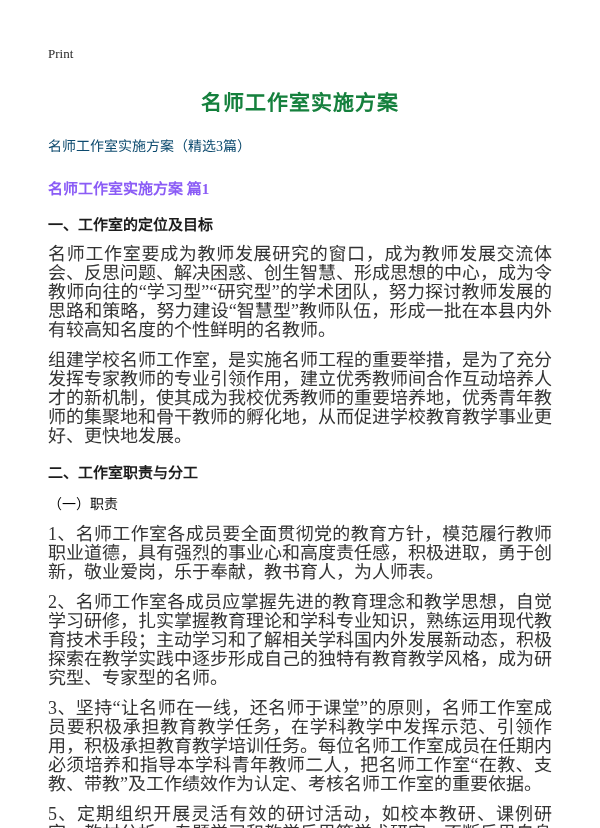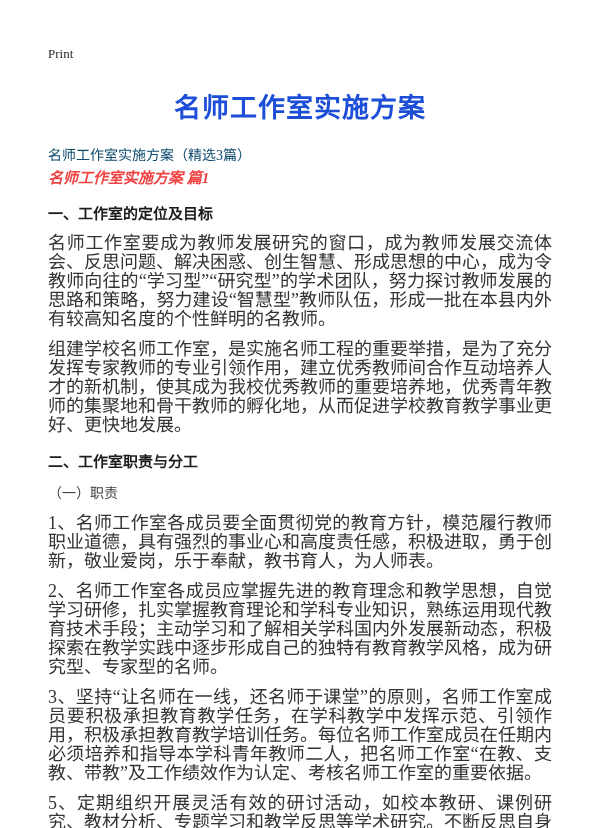--- a/index.html
+++ b/index.html
@@ -23,57 +23,56 @@
   }
   .print-link {
     font-size: 13px;
     color: #2b2b2b;
     cursor: pointer;
     display: inline-block;
   }
   .doc-title {
     margin: 24px 0 0 0;
     text-align: center;
-    font-size: 27px;
+    font-size: 21px;
     font-weight: bold;
-    color: #1d4ed8;
+    color: #15803d;
     letter-spacing: 1px;
   }
   .doc-subtitle {
     margin: 19px 0 0 0;
     font-size: 14px;
     font-weight: normal;
     color: #0c4a6e;
   }
   .article-heading {
-    margin: 2px 0 0 0;
+    margin: 22px 0 0 0;
     font-size: 15px;
     font-weight: bold;
-    color: #ef4444;
-    font-style: italic;
+    color: #8b5cf6;
   }
   .section-heading {
     margin: 15px 0 0 0;
     font-size: 15px;
     font-weight: bold;
     color: #1c1c1c;
   }
   .para {
     margin: 11px 0 0 0;
     font-size: 18px;
     line-height: 19px;
     text-align: justify;
     color: #333333;
     word-break: break-all;
   }
   .sub-label {
     margin: 13px 0 0 0;
     font-size: 14px;
     line-height: 19px;
-    color: #404040;
+    color: #000000;
   }
 </style>
 </head>
 <body>
 
 <div class="page">
 
   <span class="print-link">Print</span>
 
   <h1 class="doc-title">名师工作室实施方案</h1>

